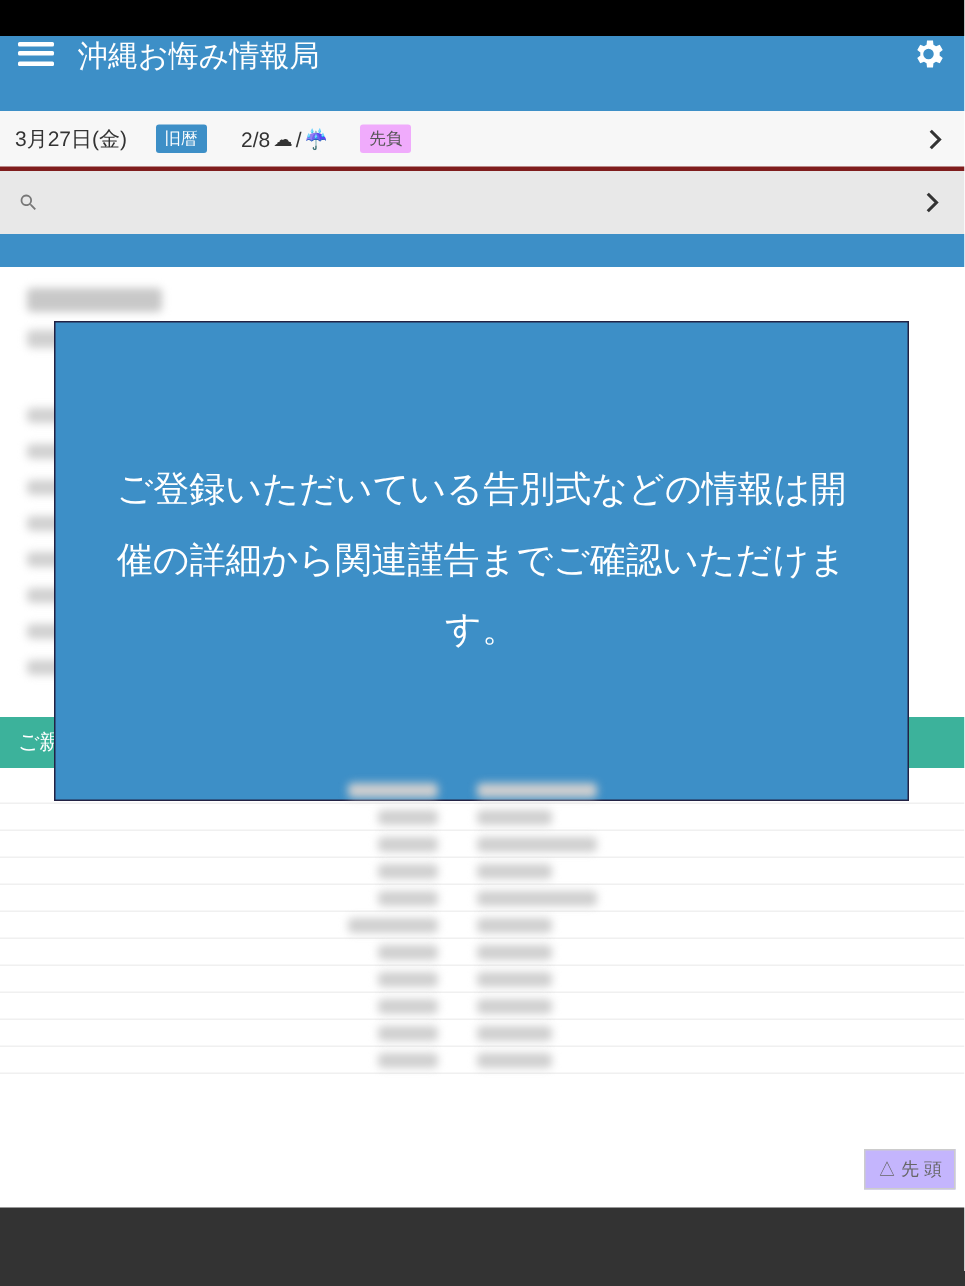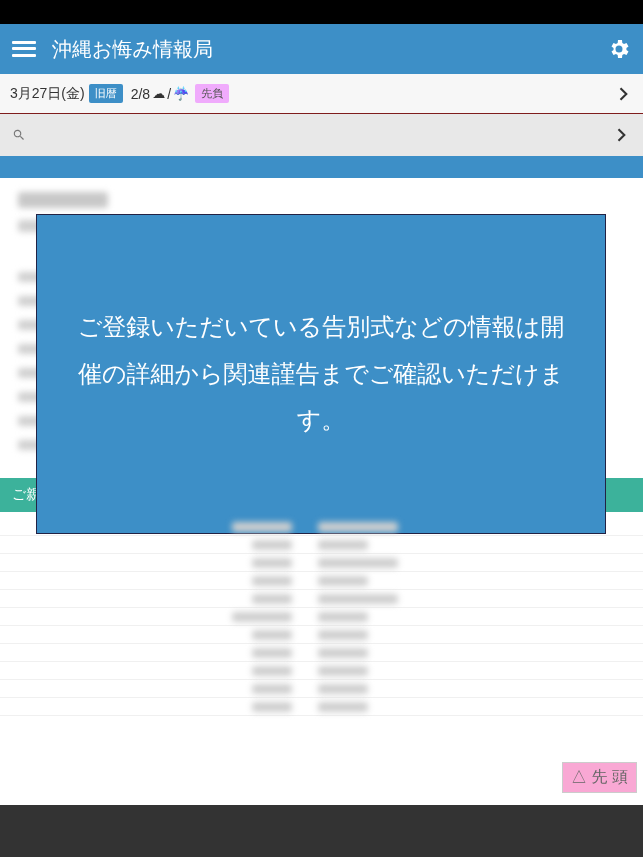--- a/index.html
+++ b/index.html
@@ -1,23 +1,23 @@
 <!DOCTYPE html>
 <html><head>
 <meta charset="utf-8">
 <style>
 * { margin: 0; padding: 0; box-sizing: border-box; }
 body { width: 643px; height: 857px; font-family: -apple-system, "Hiragino Sans", sans-serif; background: #fff; overflow: hidden; position: relative; }
 .status-bar { height: 24px; background: #000; }
-.header { height: 50px; background: #3d8fc7; display: flex; align-items: center; padding: 0 12px; color: #fff; }
+.header { height: 50px; background: #3d8fc7; display: flex; padding: 0 12px; color: #fff; }
 .hamburger { width: 24px; height: 24px; display: flex; flex-direction: column; justify-content: space-around; padding: 2px 0; cursor: pointer; }
 .hamburger span { height: 3px; background: #fff; border-radius: 1px; }
 .title { font-size: 20px; margin-left: 16px; flex: 1; font-weight: 500; }
 .gear { width: 24px; height: 24px; cursor: pointer; }
-.infobar { height: 40px; background: #f7f7f7; display: flex; align-items: center; padding: 0 10px; font-size: 14px; border-bottom: 1px solid #7f1d1d; }
+.infobar { height: 40px; background: #f7f7f7; display: flex; align-items: center; padding: 0 10px; font-size: 14px; border-bottom: 3px solid #7f1d1d; gap: 15px; }
 .date { color: #333; }
 .calendar-badge { background: #3d8fc7; color: #fff; font-size: 11px; padding: 2px 6px; margin-left: 4px; border-radius: 2px; }
 .lunar { margin-left: 8px; color: #333; display: flex; align-items: flex-start; gap: 2px; }
 .fortune-badge { background: #f0abfc; color: #555; font-size: 11px; padding: 2px 6px; border-radius: 2px; margin-left: 6px; }
 .chevron-right { margin-left: auto; width: 20px; height: 20px; }
 .searchbar { height: 42px; background: #e8e8e8; display: flex; align-items: center; padding: 0 12px; color: #777; font-size: 15px; }
 .searchbar .si { margin-right: 8px; width: 14px; height: 14px; }
 .bluebar { height: 22px; background: #3d8fc7; }
 .content { position: relative; padding: 14px 18px; }
 .blur-title { height: 16px; width: 90px; background: #c8c8c8; border-radius: 3px; filter: blur(3px); margin-bottom: 12px; }
@@ -28,21 +28,21 @@
 .blur-line.w3 { width: 200px; }
 .blur-line.w4 { width: 140px; }
 .modal { position: absolute; left: 36px; top: 214px; width: 570px; height: 320px; background: #3d8fc7; border: 1px solid #224; color: #fff; padding: 40px 34px; font-size: 24px; line-height: 1.95; display: flex; align-items: center; text-align: center; }
 .section-header { background: #3cb29b; color: #fff; padding: 8px 12px; font-size: 14px; }
 .family-table { padding: 6px 0 20px; }
 .family-row { display: flex; height: 18px; align-items: center; border-bottom: 1px solid #f0f0f0; }
 .family-row .c1 { width: 310px; display: flex; justify-content: flex-end; padding-right: 18px; }
 .family-row .c2 { flex: 1; display: flex; justify-content: flex-start; padding-left: 8px; }
 .blur-cell { height: 10px; background: #cfcfcf; border-radius: 3px; filter: blur(3px); }
 .bc-a { width: 60px; } .bc-b { width: 40px; } .bc-c { width: 80px; } .bc-d { width: 50px; }
-.to-top { position: absolute; right: 6px; bottom: 64px; background: #f9a8d4; border: 1px solid #ccc; padding: 4px 8px; font-size: 16px; color: #666; cursor: pointer; }
+.to-top { position: absolute; right: 6px; bottom: 64px; background: #c4b5fd; border: 1px solid #ccc; padding: 4px 8px; font-size: 12px; color: #666; cursor: pointer; }
 .footer { position: absolute; bottom: 0; left: 0; right: 0; height: 52px; background: #333; }
 .weather-icon { font-size: 13px; }
 </style>
 </head>
 <body>
 
 <div class="status-bar"></div>
 
 <div class="header">
   <div class="hamburger">

